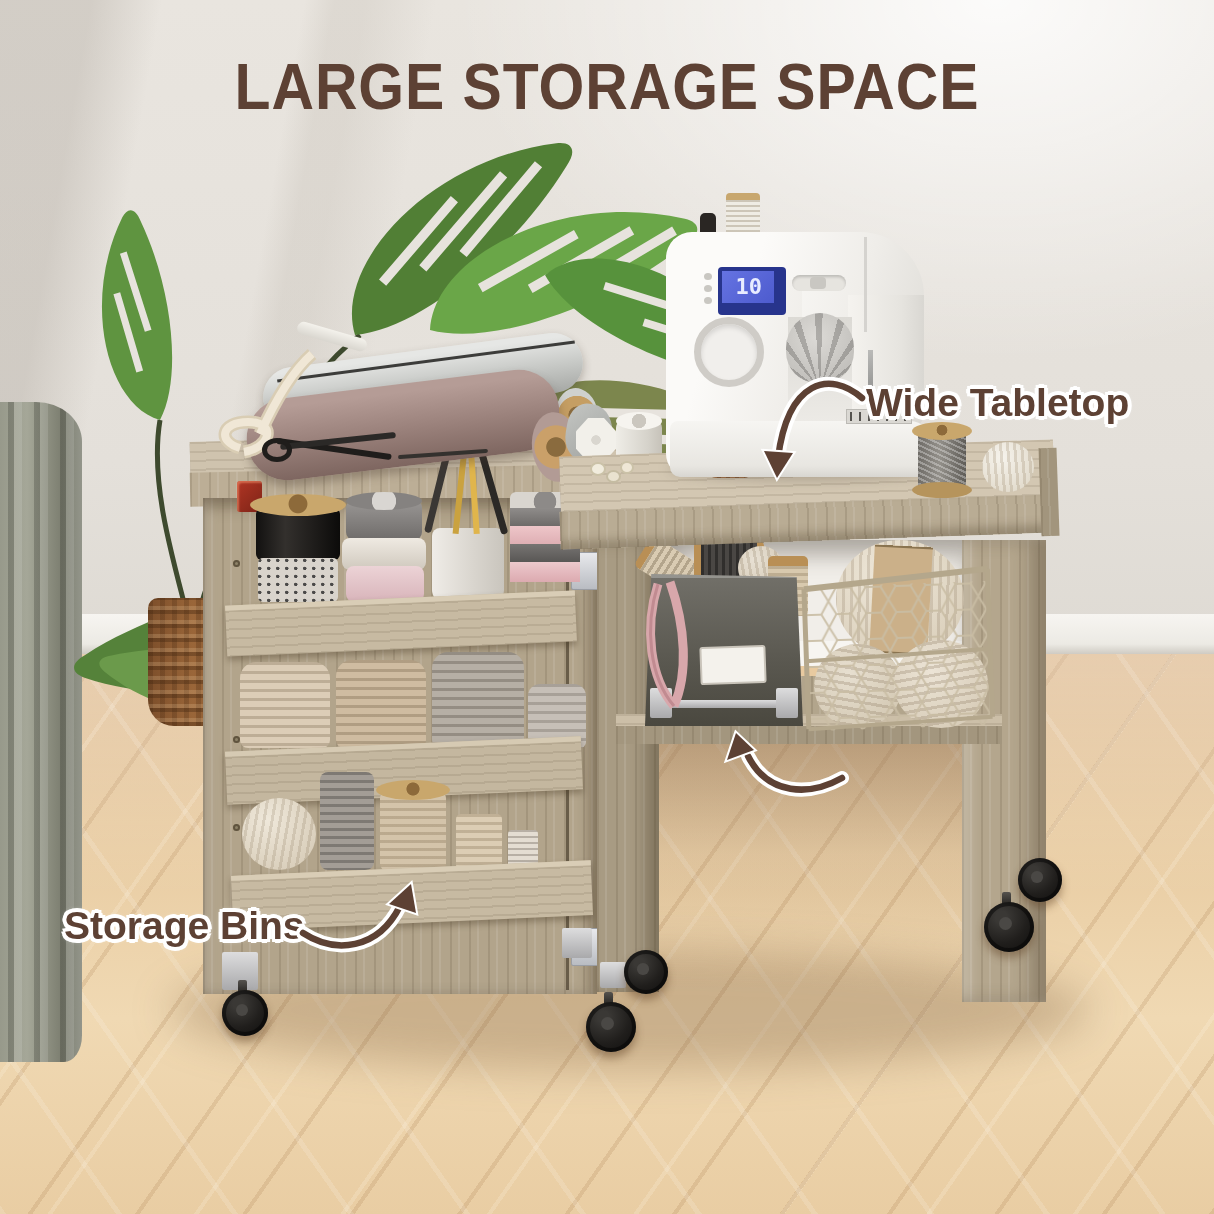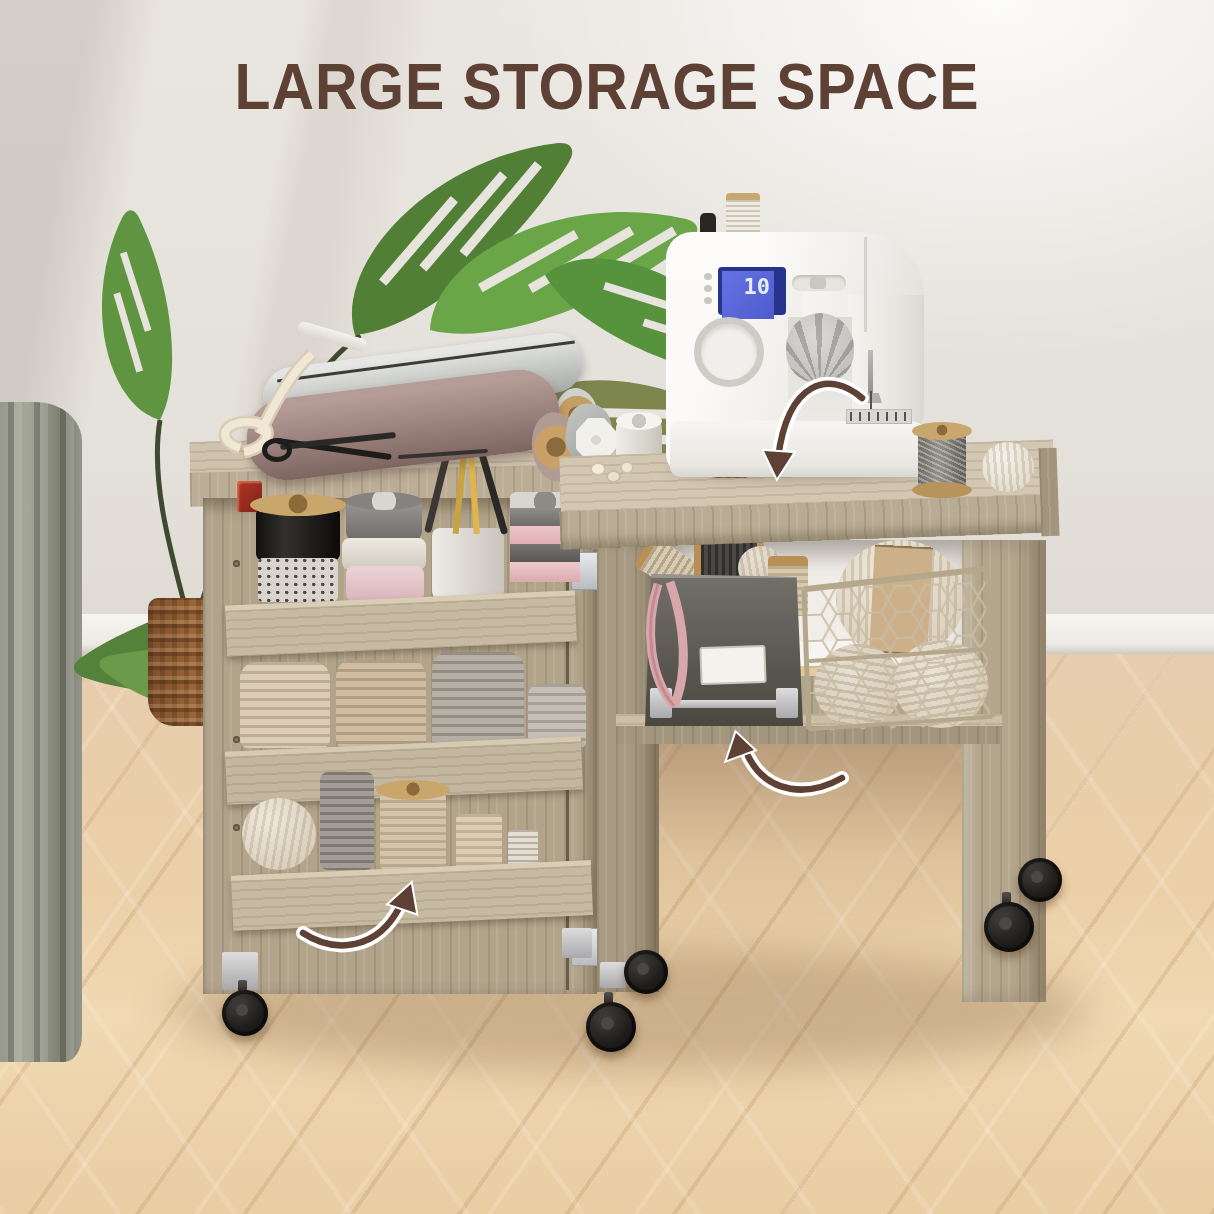--- a/index.html
+++ b/index.html
@@ -310,22 +310,22 @@
       background:linear-gradient(105deg,#fbfaf8 30%,#f0eeea 80%);"></div>
     <div class="abs" style="left:188px;top:110px;width:76px;height:140px;border-radius:0 0 24px 8px;
       background:linear-gradient(90deg,#f5f3ef,#e6e4df 70%,#d9d7d2);"></div>
     <div class="abs" style="left:128px;top:132px;width:64px;height:124px;
       background:linear-gradient(180deg,#dcdad5,#efede9);"></div>
     <div class="abs" style="left:10px;top:236px;width:262px;height:56px;border-radius:8px 22px 16px 10px;
       background:linear-gradient(180deg,#f6f5f2,#e8e6e1 80%,#d8d6d1);"></div>
     <div class="abs" style="left:126px;top:128px;width:68px;height:70px;border-radius:50% 50% 45% 45%;
       background:repeating-conic-gradient(from -40deg at 50% 110%, rgba(90,88,85,.35) 0 6deg, transparent 6deg 18deg), radial-gradient(circle at 45% 35%,#dcdad6,#b9b7b3);"></div>
     <div class="abs" style="left:58px;top:82px;width:60px;height:40px;border-radius:4px;background:#27348c;padding:4px;">
-      <div style="width:52px;height:48px;background:linear-gradient(135deg,#6573e2,#4d5bce);
-        color:#e8ecff;font-family:'DejaVu Sans Mono',monospace;font-size:22px;font-weight:bold;text-align:right;line-height:32px;padding-right:4px;box-sizing:border-box;">10</div>
+      <div style="width:52px;height:32px;background:linear-gradient(135deg,#6573e2,#4d5bce);
+        color:#e8ecff;font-family:'DejaVu Sans Mono',monospace;font-size:22px;font-weight:bold;text-align:right;line-height:32px;padding-right:12px;box-sizing:border-box;">10</div>
     </div>
     <div class="abs" style="left:44px;top:88px;width:8px;height:7px;border-radius:50%;background:#c9c7c2;"></div>
     <div class="abs" style="left:44px;top:100px;width:8px;height:7px;border-radius:50%;background:#c9c7c2;"></div>
     <div class="abs" style="left:44px;top:112px;width:8px;height:7px;border-radius:50%;background:#c9c7c2;"></div>
     <div class="abs" style="left:132px;top:90px;width:54px;height:16px;border-radius:8px;background:#e6e4df;box-shadow:inset 0 2px 3px rgba(0,0,0,.18);">
       <div style="position:absolute;left:18px;top:2px;width:16px;height:12px;border-radius:4px;background:#c9c7c2;"></div>
     </div>
     <div class="abs" style="left:34px;top:132px;width:56px;height:56px;border-radius:50%;
       background:#f1efec;border:7px solid #cfccc7;box-shadow:inset 0 3px 5px rgba(0,0,0,.12);"></div>
     <div class="abs" style="left:204px;top:52px;width:3px;height:95px;background:#d5d3cf;"></div>
@@ -354,20 +354,22 @@
   <div class="abs caster" style="left:222px;top:990px;width:46px;height:46px;"></div>
   <div class="abs stem" style="left:604px;top:992px;width:9px;height:14px;"></div>
   <div class="abs caster" style="left:586px;top:1002px;width:50px;height:50px;"></div>
   <div class="abs caster" style="left:624px;top:950px;width:44px;height:44px;"></div>
   <div class="abs stem" style="left:1002px;top:892px;width:9px;height:14px;"></div>
   <div class="abs caster" style="left:984px;top:902px;width:50px;height:50px;"></div>
   <div class="abs caster" style="left:1018px;top:858px;width:44px;height:44px;"></div>
 
   <div class="abs page-title">LARGE STORAGE SPACE</div>
 
+  <div class="callout" style="left:866px;top:381px;">Wide Tabletop</div>
+  <div class="callout" style="left:64px;top:904px;">Storage Bins</div>
 
   <svg class="abs overlay" viewBox="0 0 1214 1214">
     <g>
       <path d="M862,398 C830,370 788,380 778,458" fill="none" stroke="#ffffff" stroke-width="14" stroke-linecap="round"></path>
       <path d="M862,398 C830,370 788,380 778,458" fill="none" stroke="#5d4134" stroke-width="6.5" stroke-linecap="round"></path>
       <polygon points="777,478 764,451 793,453" fill="#5d4134" stroke="#ffffff" stroke-width="4" paint-order="stroke"></polygon>
     </g>
     <g>
       <path d="M842,778 C810,796 768,796 748,756" fill="none" stroke="#ffffff" stroke-width="14" stroke-linecap="round"></path>
       <path d="M842,778 C810,796 768,796 748,756" fill="none" stroke="#5d4134" stroke-width="6.5" stroke-linecap="round"></path>

